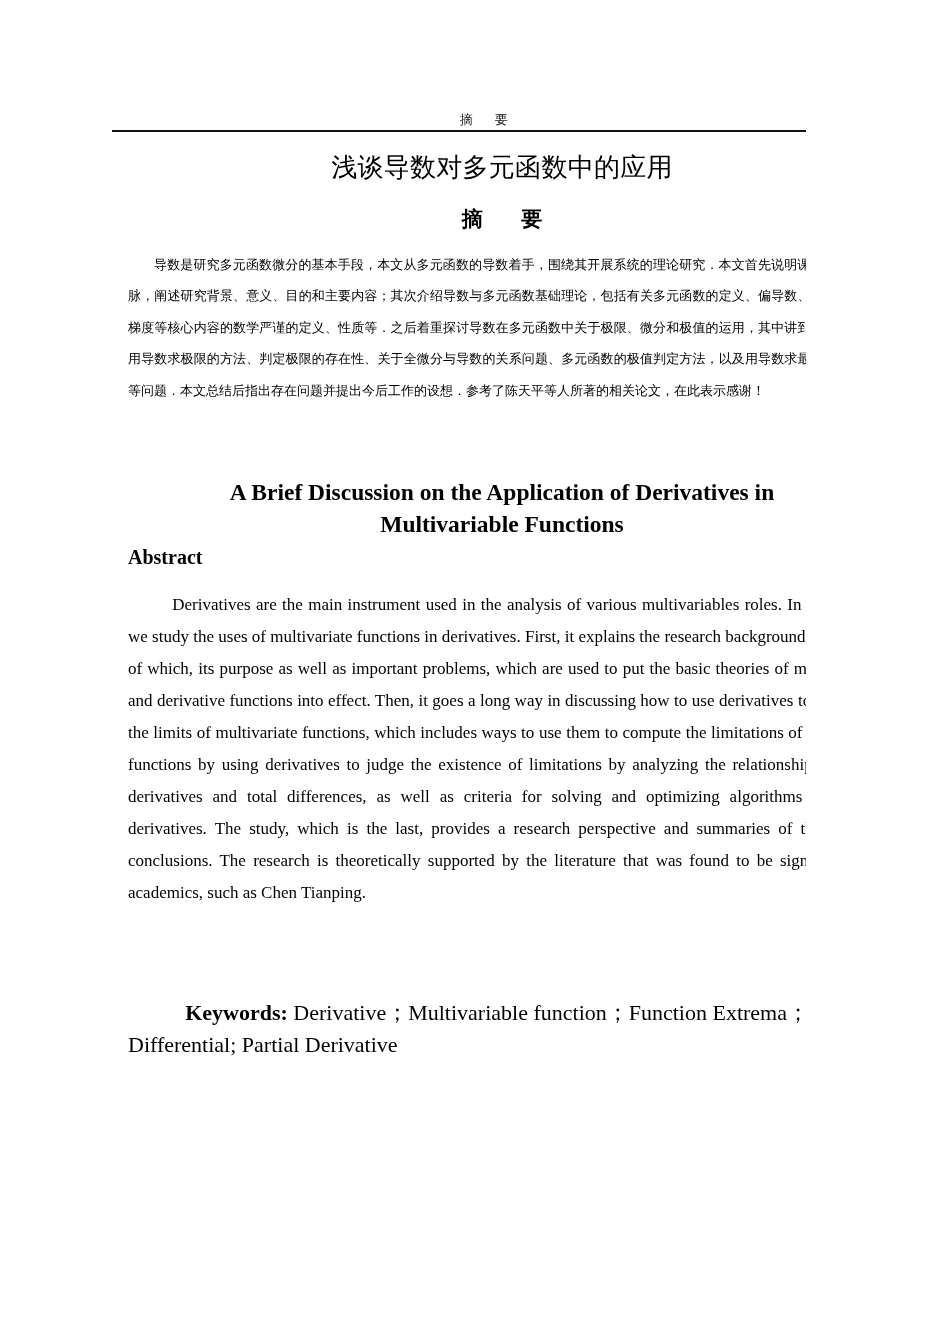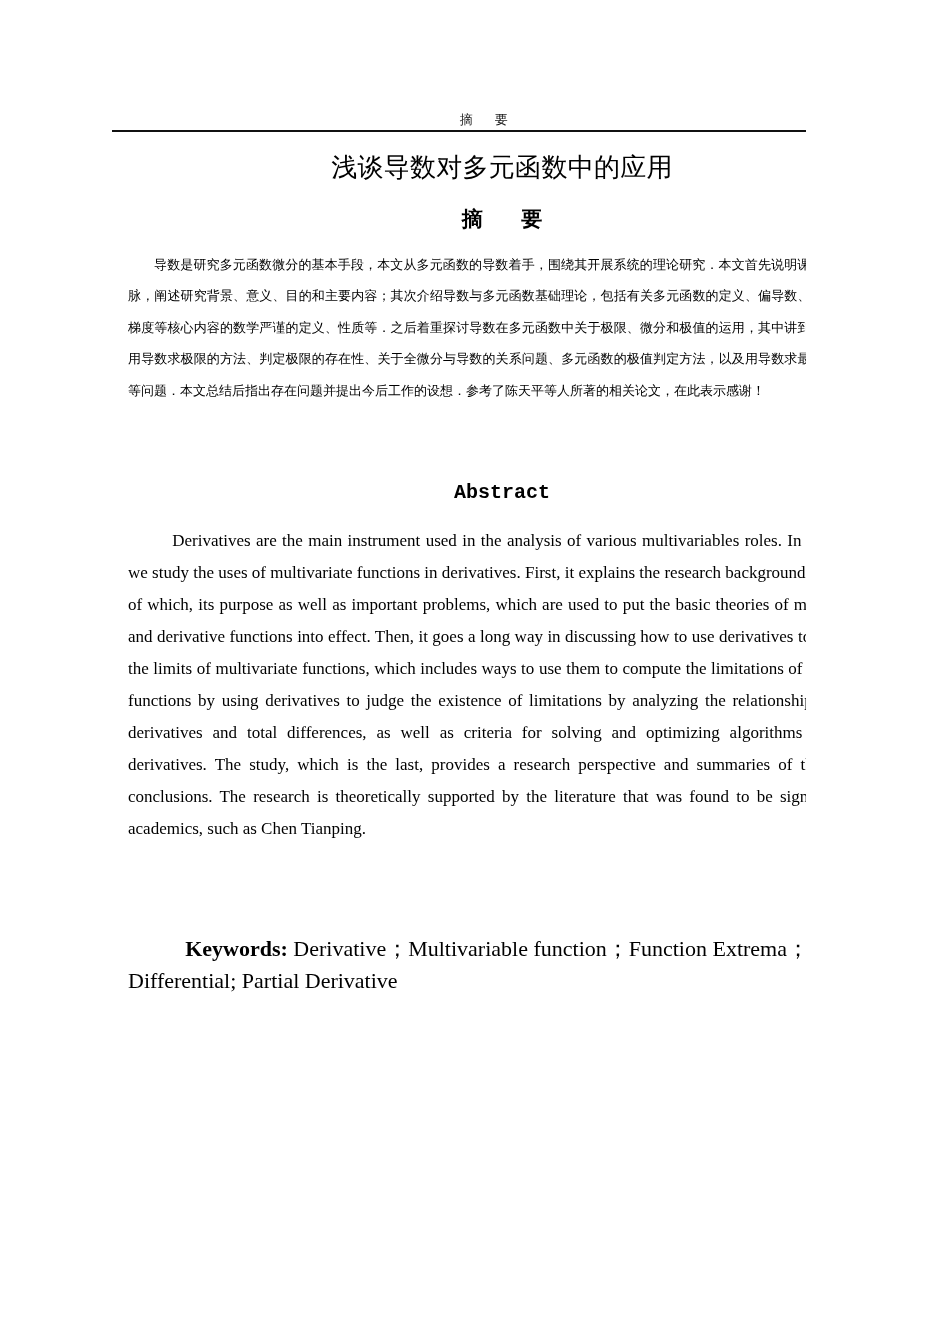--- a/index.html
+++ b/index.html
@@ -106,22 +106,21 @@
   .en-title {
     text-align: center;
     font-family: "Liberation Serif", "DejaVu Serif", serif;
     font-weight: 700;
     font-size: 23.5px;
     line-height: 32px;
     margin: 0 auto;
     width: 82%;
   }
   .en-abstract-label {
-    text-align: center;
-    font-family: Liberation Mono, monospace;
+    font-family: Liberation Serif, serif;
     font-weight: 700;
     font-size: 20px;
     line-height: 30px;
     margin-top: 2px;
   }
 
   .en-body {
     font-family: "Liberation Serif", "DejaVu Serif", serif;
     font-size: 17px;
     line-height: 32px;
@@ -158,20 +157,21 @@
 
     <h1 class="cn-title">浅谈导数对多元函数中的应用</h1>
 
     <h2 class="cn-subtitle">摘　要</h2>
 
     <p class="cn-body">导数是研究多元函数微分的基本手段，本文从多元函数的导数着手，围绕其开展系统的理论研究．本文首先说明课题的来龙去脉，阐述研究背景、意义、目的和主要内容；其次介绍导数与多元函数基础理论，包括有关多元函数的定义、偏导数、方向导数、梯度等核心内容的数学严谨的定义、性质等．之后着重探讨导数在多元函数中关于极限、微分和极值的运用，其中讲到了多元函数用导数求极限的方法、判定极限的存在性、关于全微分与导数的关系问题、多元函数的极值判定方法，以及用导数求最大值最小值等问题．本文总结后指出存在问题并提出今后工作的设想．参考了陈天平等人所著的相关论文，在此表示感谢！</p>
 
 
     <div class="en-gap"></div>
 
+    <h1 class="en-title">A Brief Discussion on the Application of Derivatives in Multivariable Functions</h1>
 
     <h2 class="en-abstract-label">Abstract</h2>
 
     <p class="en-body">Derivatives are the main instrument used in the analysis of various multivariables roles. In this work, we study the uses of multivariate functions in derivatives. First, it explains the research background, the value of which, its purpose as well as important problems, which are used to put the basic theories of multivariate and derivative functions into effect. Then, it goes a long way in discussing how to use derivatives to calculate the limits of multivariate functions, which includes ways to use them to compute the limitations of multilevel functions by using derivatives to judge the existence of limitations by analyzing the relationship between derivatives and total differences, as well as criteria for solving and optimizing algorithms by using derivatives. The study, which is the last, provides a research perspective and summaries of the study's conclusions. The research is theoretically supported by the literature that was found to be significant by academics, such as Chen Tianping.</p>
 
     <p class="en-keywords">
       <span class="kw-label">Keywords:</span><span class="kw-list"> Derivative；Multivariable function；Function Extrema；Total Differential; Partial Derivative</span>
     </p>
 
   </div>

